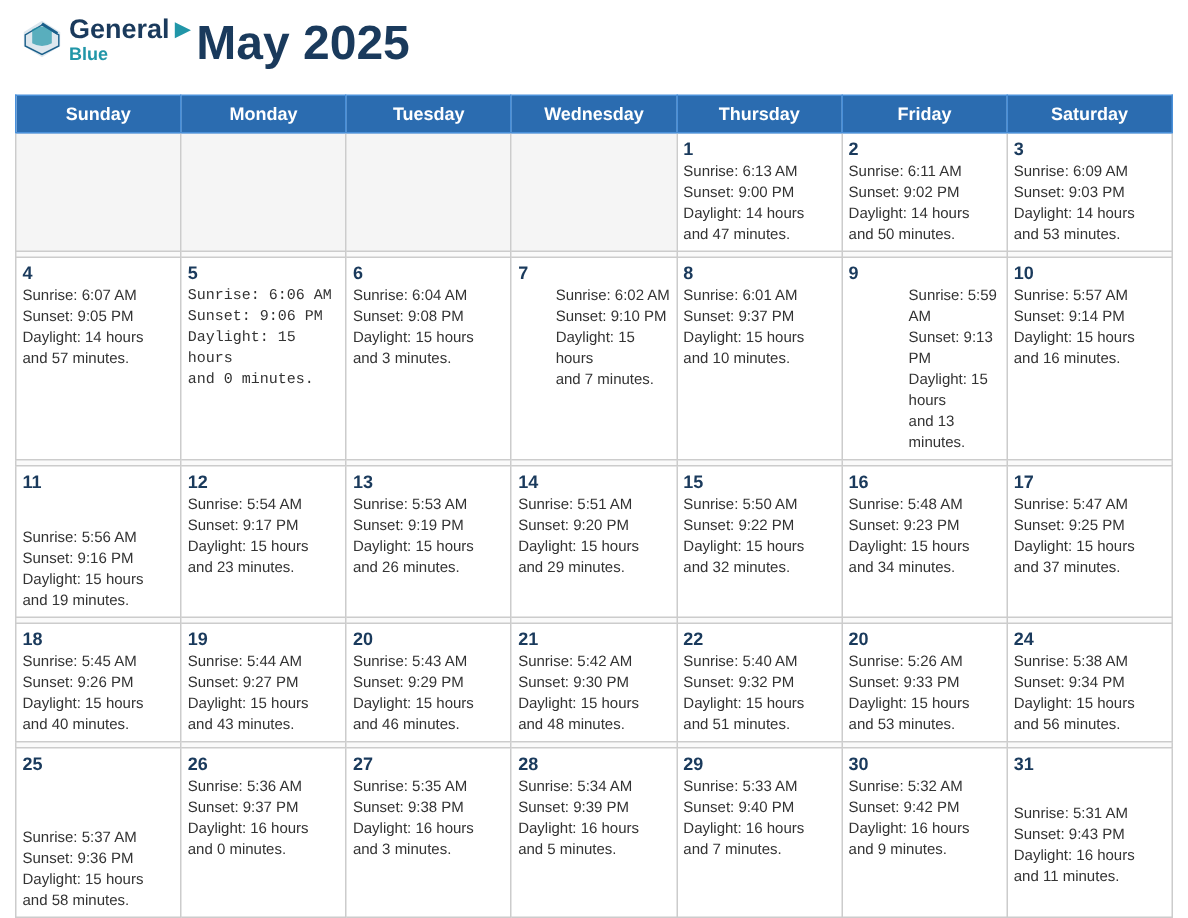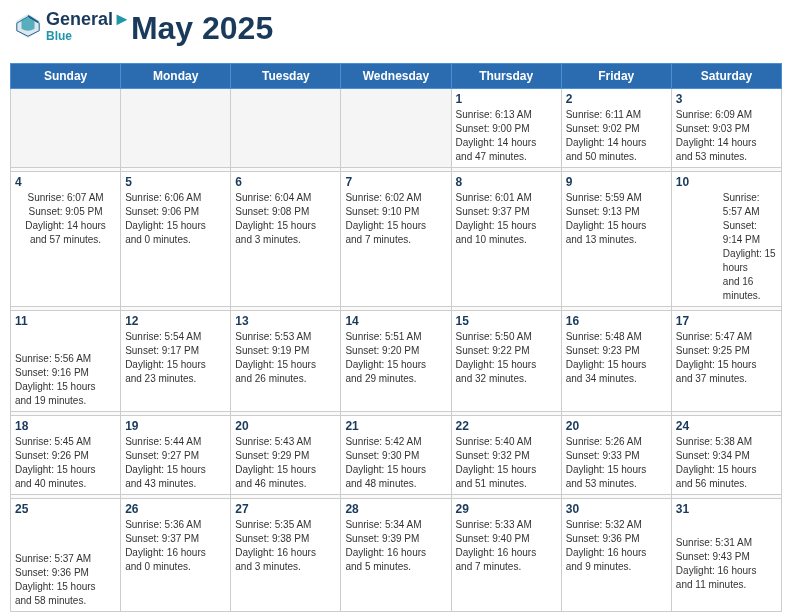--- a/index.html
+++ b/index.html
@@ -161,63 +161,63 @@
         <td></td>
         <td></td>
         <td></td>
         <td></td>
         <td></td>
         <td></td>
       </tr>
       <tr>
         <td>
           <div class="day-number">4</div>
-          <div class="day-info" style="white-space: pre-line; text-align: center;">Sunrise: 6:07 AM
+          <div class="day-info" style="white-space: pre-line;">Sunrise: 6:07 AM
 Sunset: 9:05 PM
 Daylight: 14 hours
 and 57 minutes.</div>
         </td>
         <td>
           <div class="day-number">5</div>
-          <div class="day-info" style="white-space: pre-line;">Sunrise: 6:06 AM
+          <div class="day-info" style="white-space: pre-line; font-family: Liberation Mono, monospace;">Sunrise: 6:06 AM
 Sunset: 9:06 PM
 Daylight: 15 hours
 and 0 minutes.</div>
         </td>
         <td>
           <div class="day-number">6</div>
           <div class="day-info" style="white-space: pre-line;">Sunrise: 6:04 AM
 Sunset: 9:08 PM
 Daylight: 15 hours
 and 3 minutes.</div>
         </td>
         <td>
           <div class="day-number">7</div>
-          <div class="day-info" style="white-space: pre-line;">Sunrise: 6:02 AM
+          <div class="day-info" style="white-space: pre-line; margin-left: 25px;">Sunrise: 6:02 AM
 Sunset: 9:10 PM
 Daylight: 15 hours
 and 7 minutes.</div>
         </td>
         <td>
           <div class="day-number">8</div>
           <div class="day-info" style="white-space: pre-line;">Sunrise: 6:01 AM
 Sunset: 9:37 PM
 Daylight: 15 hours
 and 10 minutes.</div>
         </td>
         <td>
           <div class="day-number">9</div>
-          <div class="day-info" style="white-space: pre-line;">Sunrise: 5:59 AM
+          <div class="day-info" style="white-space: pre-line; margin-left: 40px;">Sunrise: 5:59 AM
 Sunset: 9:13 PM
 Daylight: 15 hours
 and 13 minutes.</div>
         </td>
         <td>
           <div class="day-number">10</div>
-          <div class="day-info" style="white-space: pre-line; margin-left: 47px;">Sunrise: 5:57 AM
+          <div class="day-info" style="white-space: pre-line;">Sunrise: 5:57 AM
 Sunset: 9:14 PM
 Daylight: 15 hours
 and 16 minutes.</div>
         </td>
       </tr>
       <tr class="row-sep">
         <td></td>
         <td></td>
         <td></td>
         <td></td>
@@ -377,21 +377,21 @@
         <td>
           <div class="day-number">29</div>
           <div class="day-info" style="white-space: pre-line;">Sunrise: 5:33 AM
 Sunset: 9:40 PM
 Daylight: 16 hours
 and 7 minutes.</div>
         </td>
         <td>
           <div class="day-number">30</div>
           <div class="day-info" style="white-space: pre-line;">Sunrise: 5:32 AM
-Sunset: 9:36 PM
+Sunset: 9:42 PM
 Daylight: 16 hours
 and 9 minutes.</div>
         </td>
         <td>
           <div class="day-number">31</div>
           <div class="day-info" style="white-space: pre-line; margin-top: 20px;">Sunrise: 5:31 AM
 Sunset: 9:43 PM
 Daylight: 16 hours
 and 11 minutes.</div>
         </td>

